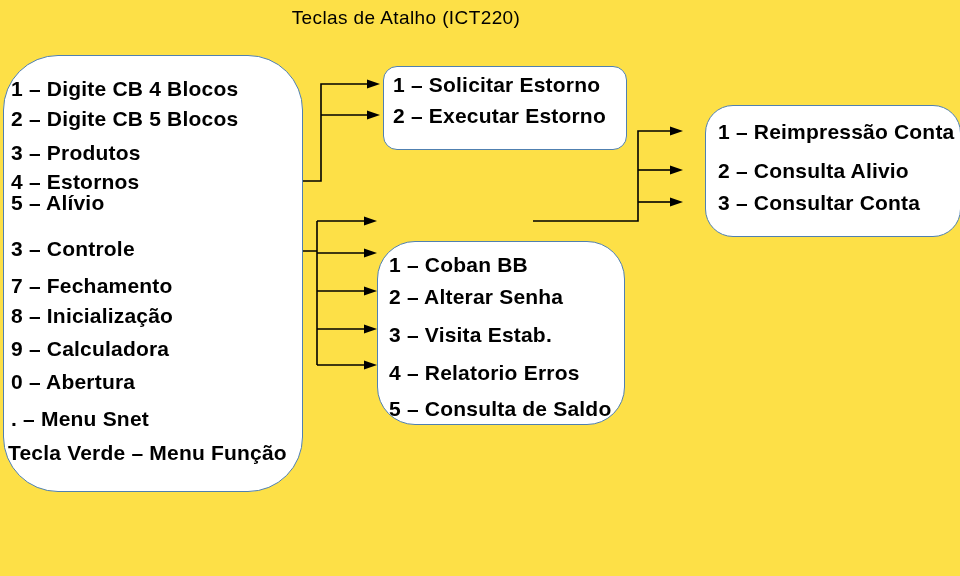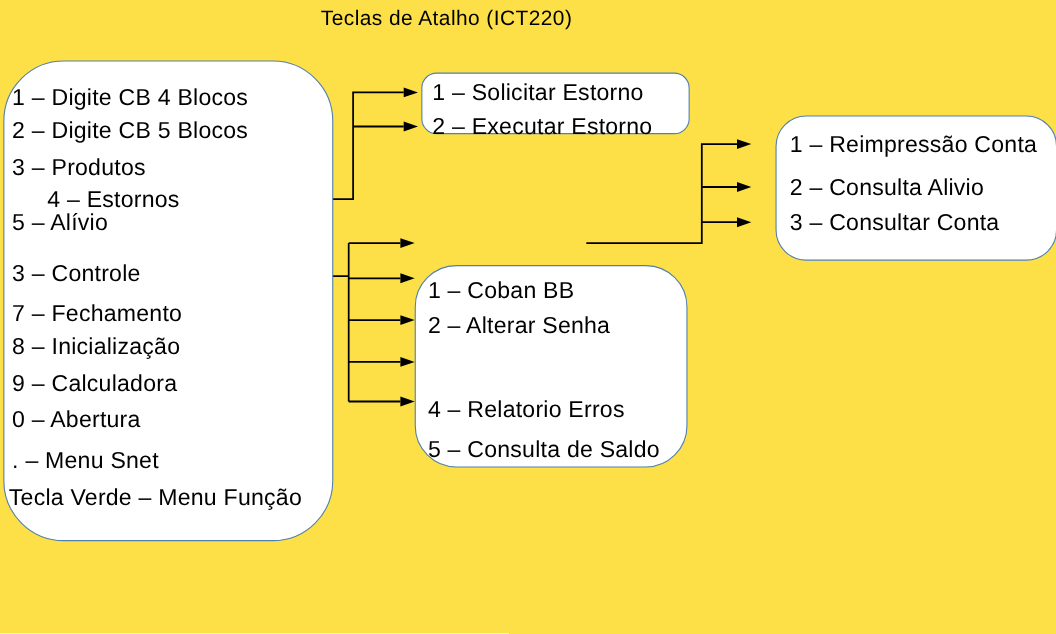--- a/index.html
+++ b/index.html
@@ -23,30 +23,31 @@
     color: #000000;
     white-space: nowrap;
   }
   .box {
     position: absolute;
     border: 1.5px solid #5080b0;
     background: #ffffff;
     box-sizing: border-box;
   }
   .box.main    { left: 3px;   top: 55px;  width: 300px; height: 437px; border-radius: 55px; }
-  .box.subtop  { left: 383px; top: 66px;  width: 244px; height: 56px;  border-radius: 14px; }
+  .box.subtop  { left: 383px; top: 66px;  width: 244px; height: 84px;  border-radius: 14px; }
   .box.submid  { left: 377px; top: 198px; width: 248px; height: 184px; border-radius: 38px; margin-top: 43px; }
   .box.subright{ left: 685px; top: 105px; width: 256px; height: 132px; border-radius: 28px; margin-left: 20px; }
   .item {
     position: absolute;
     font-size: 21px;
     line-height: 22px;
     letter-spacing: 0.2px;
     white-space: nowrap;
     color: #000000;
+    font-weight: bold;
   }
   .connectors {
     position: absolute;
     left: 0; top: 0;
     width: 960px; height: 576px;
     pointer-events: none;
   }
   .connectors path { stroke: #000000; stroke-width: 1.6; fill: none; }
   .connectors polygon { fill: #000000; stroke: none; }
 </style>
@@ -88,39 +89,40 @@
       <polygon points="683,131 670,126.5 670,135.5"></polygon>
       <polygon points="683,170 670,165.5 670,174.5"></polygon>
       <polygon points="683,202 670,197.5 670,206.5"></polygon>
     </g>
   </svg>
 
   <div class="box main">
     <div class="item" style="left:7px; top:22px;">1 – Digite CB 4 Blocos</div>
     <div class="item" style="left:7px; top:52px;">2 – Digite CB 5 Blocos</div>
     <div class="item" style="left:7px; top:86px;">3 – Produtos</div>
-    <div class="item" style="left:7px; top:115px;margin-left:32px;">4 – Estornos</div>
+    <div class="item" style="left:7px; top:115px;">4 – Estornos</div>
     <div class="item" style="left:7px; top:136px;">5 – Alívio</div>
     <div class="item" style="left:7px; top:182px;">3 – Controle</div>
     <div class="item" style="left:7px; top:219px;">7 – Fechamento</div>
     <div class="item" style="left:7px; top:249px;">8 – Inicialização</div>
     <div class="item" style="left:7px; top:282px;">9 – Calculadora</div>
     <div class="item" style="left:7px; top:315px;">0 – Abertura</div>
     <div class="item" style="left:7px; top:352px;">. – Menu Snet</div>
     <div class="item" style="left:4px; top:386px;">Tecla Verde – Menu Função</div>
   </div>
 
   <div class="box subtop">
     <div class="item" style="left:9px; top:7px;">1 – Solicitar Estorno</div>
     <div class="item" style="left:9px; top:38px;">2 – Executar Estorno</div>
   </div>
 
   <div class="box submid">
     <div class="item" style="left:11px; top:12px;">1 – Coban BB</div>
     <div class="item" style="left:11px; top:44px;">2 – Alterar Senha</div>
+    <div class="item" style="left:11px; top:82px;">3 – Visita Estab.</div>
     <div class="item" style="left:11px; top:120px;">4 – Relatorio Erros</div>
     <div class="item" style="left:11px; top:156px;">5 – Consulta de Saldo</div>
   </div>
 
   <div class="box subright">
     <div class="item" style="left:12px; top:15px;">1 – Reimpressão Conta</div>
     <div class="item" style="left:12px; top:54px;">2 – Consulta Alivio</div>
     <div class="item" style="left:12px; top:86px;">3 – Consultar Conta</div>
   </div>
 

